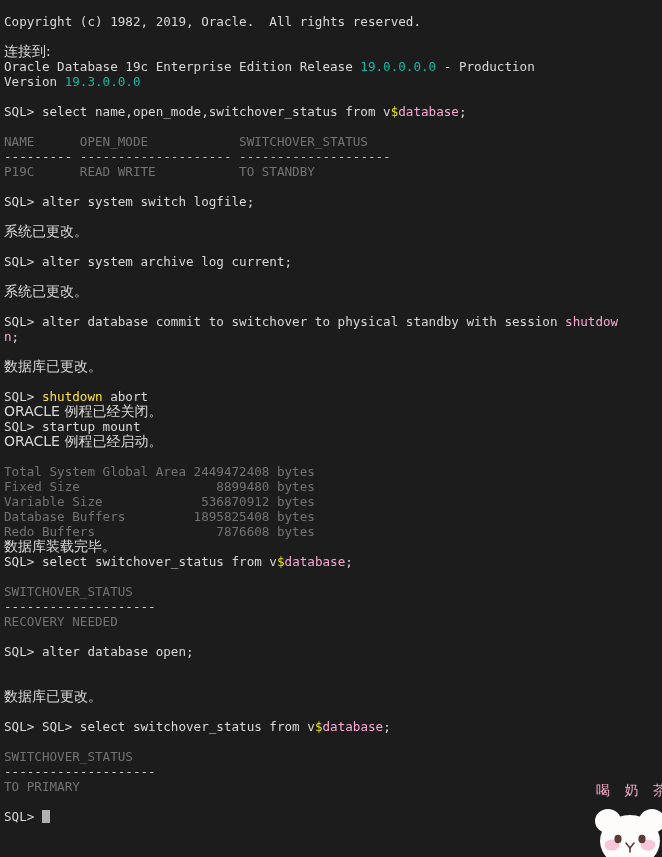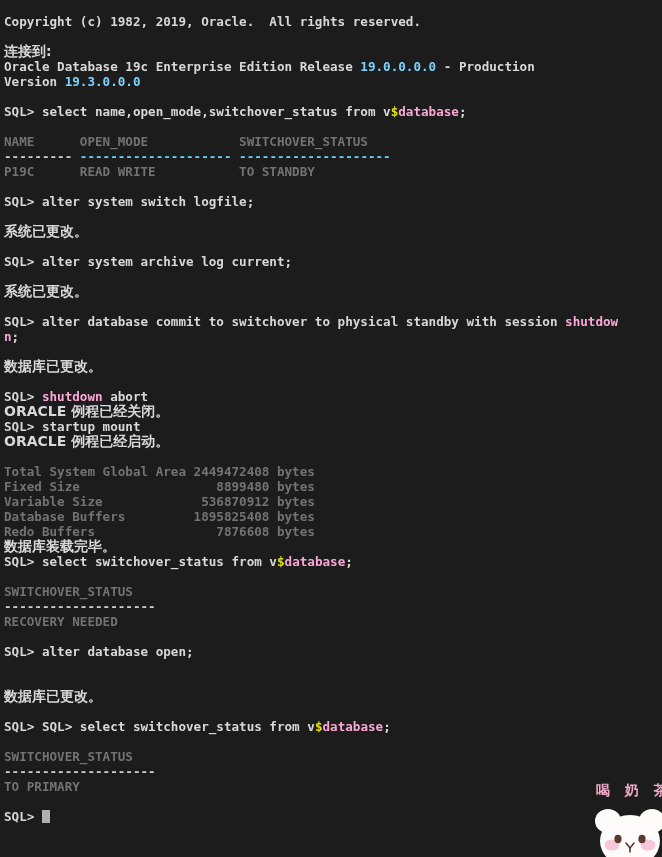--- a/index.html
+++ b/index.html
@@ -11,42 +11,41 @@
   #terminal {
     position: relative;
     width: 662px;
     height: 857px;
     background: #1c1c1c;
     overflow: hidden;
     font-family: "DejaVu Sans Mono", "Liberation Mono", monospace;
     font-size: 12.6px;
     line-height: 15px;
     color: #d8d8d8;
-    font-weight: bold;
     -webkit-font-smoothing: antialiased;
   }
   #screen {
     position: absolute;
     left: 4px;
     top: 14px;
     white-space: pre;
     letter-spacing: 0;
   }
   .ln {
     height: 15px;
     white-space: pre;
   }
   
   .c-default { color: #d8d8d8; }
   .c-white   { color: #737373; }
   .c-cyan    { color: #5fd7ff; }
   .c-yellow  { color: #e5e510; }
   .c-olive   { color: #f9a8d4; }
-  .c-orange  { color: #f9a8d4; }
-  .c-magenta { color: #7dd3fc; }
+  .c-orange  { color: #fde047; }
+  .c-magenta { color: #14b8a6; }
   .c-grey    { color: #cfcfcf; }
   .cjk {
     font-family: "DejaVu Sans", "Liberation Sans", sans-serif;
     font-size: 14px;
   }
   .cursor {
     display: inline-block;
     width: 8px;
     height: 13px;
     background: #b0b0b0;

